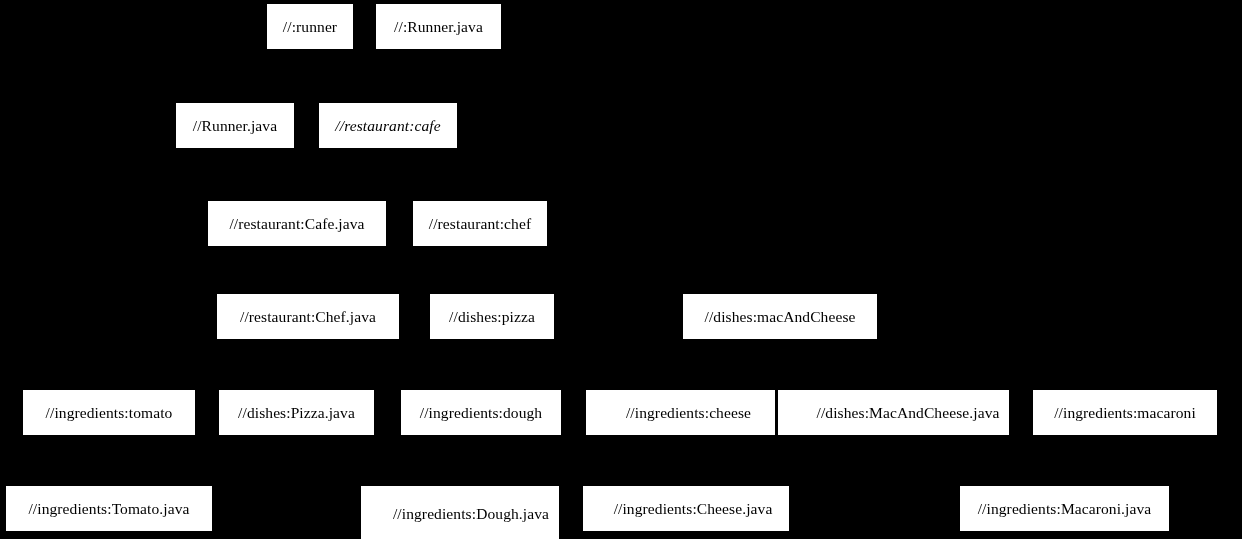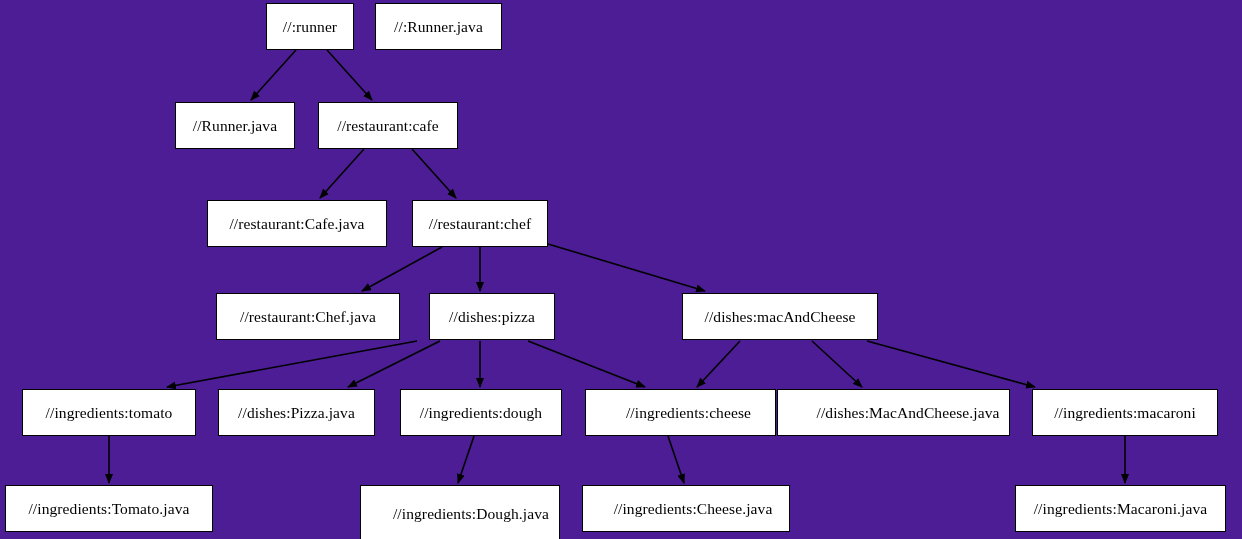--- a/index.html
+++ b/index.html
@@ -8,21 +8,21 @@
     padding: 0;
     background: #ffffff;
   }
   body {
     font-family: "Liberation Serif", "DejaVu Serif", serif;
   }
   #graph-canvas {
     position: relative;
     width: 1242px;
     height: 539px;
-    background: #4c1d95;
+    background: #000000;
     overflow: hidden;
   }
   #edge-layer {
     position: absolute;
     left: 0;
     top: 0;
     width: 1242px;
     height: 539px;
     pointer-events: none;
   }
@@ -80,21 +80,21 @@
   <div id="node-group">
       <div class="graph-node" style="left: 266px; top: 3px; width: 88px; height: 47px;">
         <span class="node-label">//:runner</span>
       </div>
       <div class="graph-node" style="left: 375px; top: 3px; width: 127px; height: 47px;">
         <span class="node-label">//:Runner.java</span>
       </div>
       <div class="graph-node" style="left: 175px; top: 102px; width: 120px; height: 47px;">
         <span class="node-label">//Runner.java</span>
       </div>
-      <div class="graph-node" style="left: 318px; top: 102px; width: 140px; height: 47px;">
+      <div class="graph-node" style="left: 318px; top: 102px; width: 140px; height: 47px; font-style: italic;">
         <span class="node-label">//restaurant:cafe</span>
       </div>
       <div class="graph-node" style="left: 207px; top: 200px; width: 180px; height: 47px;">
         <span class="node-label">//restaurant:Cafe.java</span>
       </div>
       <div class="graph-node" style="left: 412px; top: 200px; width: 136px; height: 47px;">
         <span class="node-label">//restaurant:chef</span>
       </div>
       <div class="graph-node" style="left: 216px; top: 293px; width: 184px; height: 47px;">
         <span class="node-label">//restaurant:Chef.java</span>
@@ -125,18 +125,18 @@
       </div>
       <div class="graph-node" style="left: 5px; top: 485px; width: 208px; height: 47px;">
         <span class="node-label">//ingredients:Tomato.java</span>
       </div>
       <div class="graph-node" style="left: 360px; top: 485px; width: 200px; height: 58px; padding-left: 22px;">
         <span class="node-label">//ingredients:Dough.java</span>
       </div>
       <div class="graph-node" style="left: 582px; top: 485px; width: 208px; height: 47px; padding-left: 14px;">
         <span class="node-label">//ingredients:Cheese.java</span>
       </div>
-      <div class="graph-node" style="left: 1015px; top: 485px; width: 211px; height: 47px;">
+      <div class="graph-node" style="left: 959px; top: 485px; width: 211px; height: 47px;">
         <span class="node-label">//ingredients:Macaroni.java</span>
       </div>
     </div>
 
 </div>
 
 </body></html>

